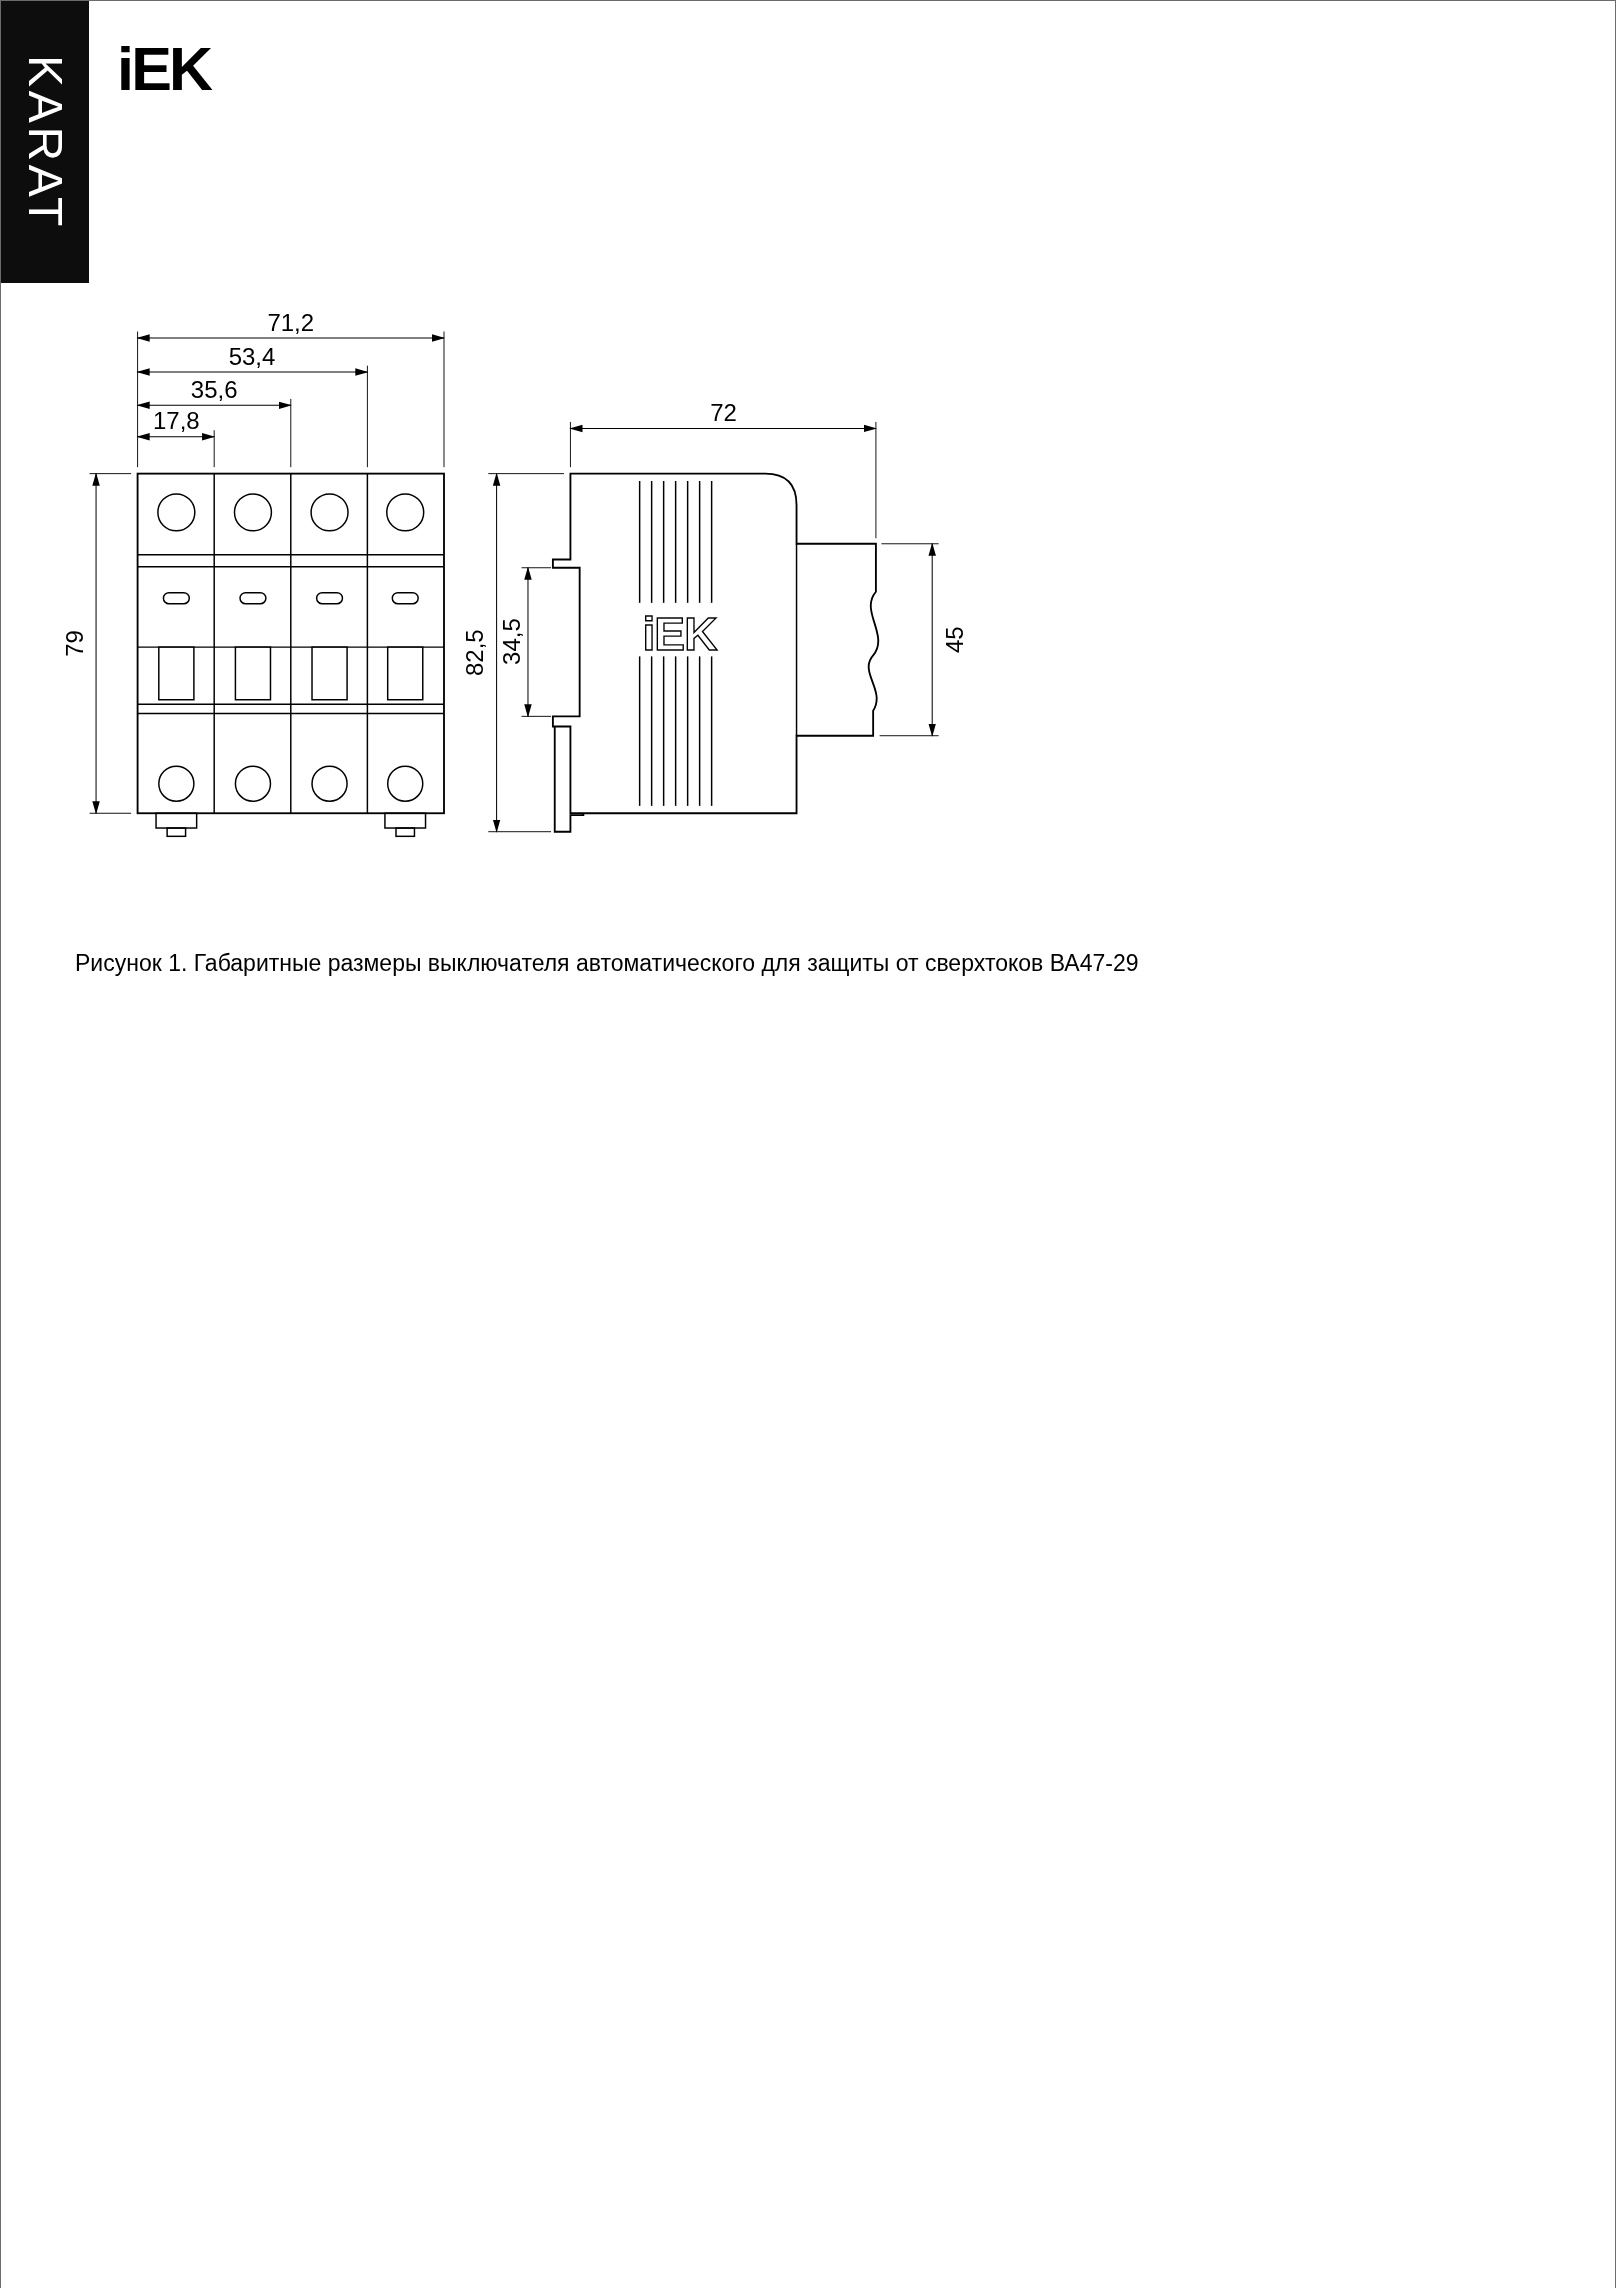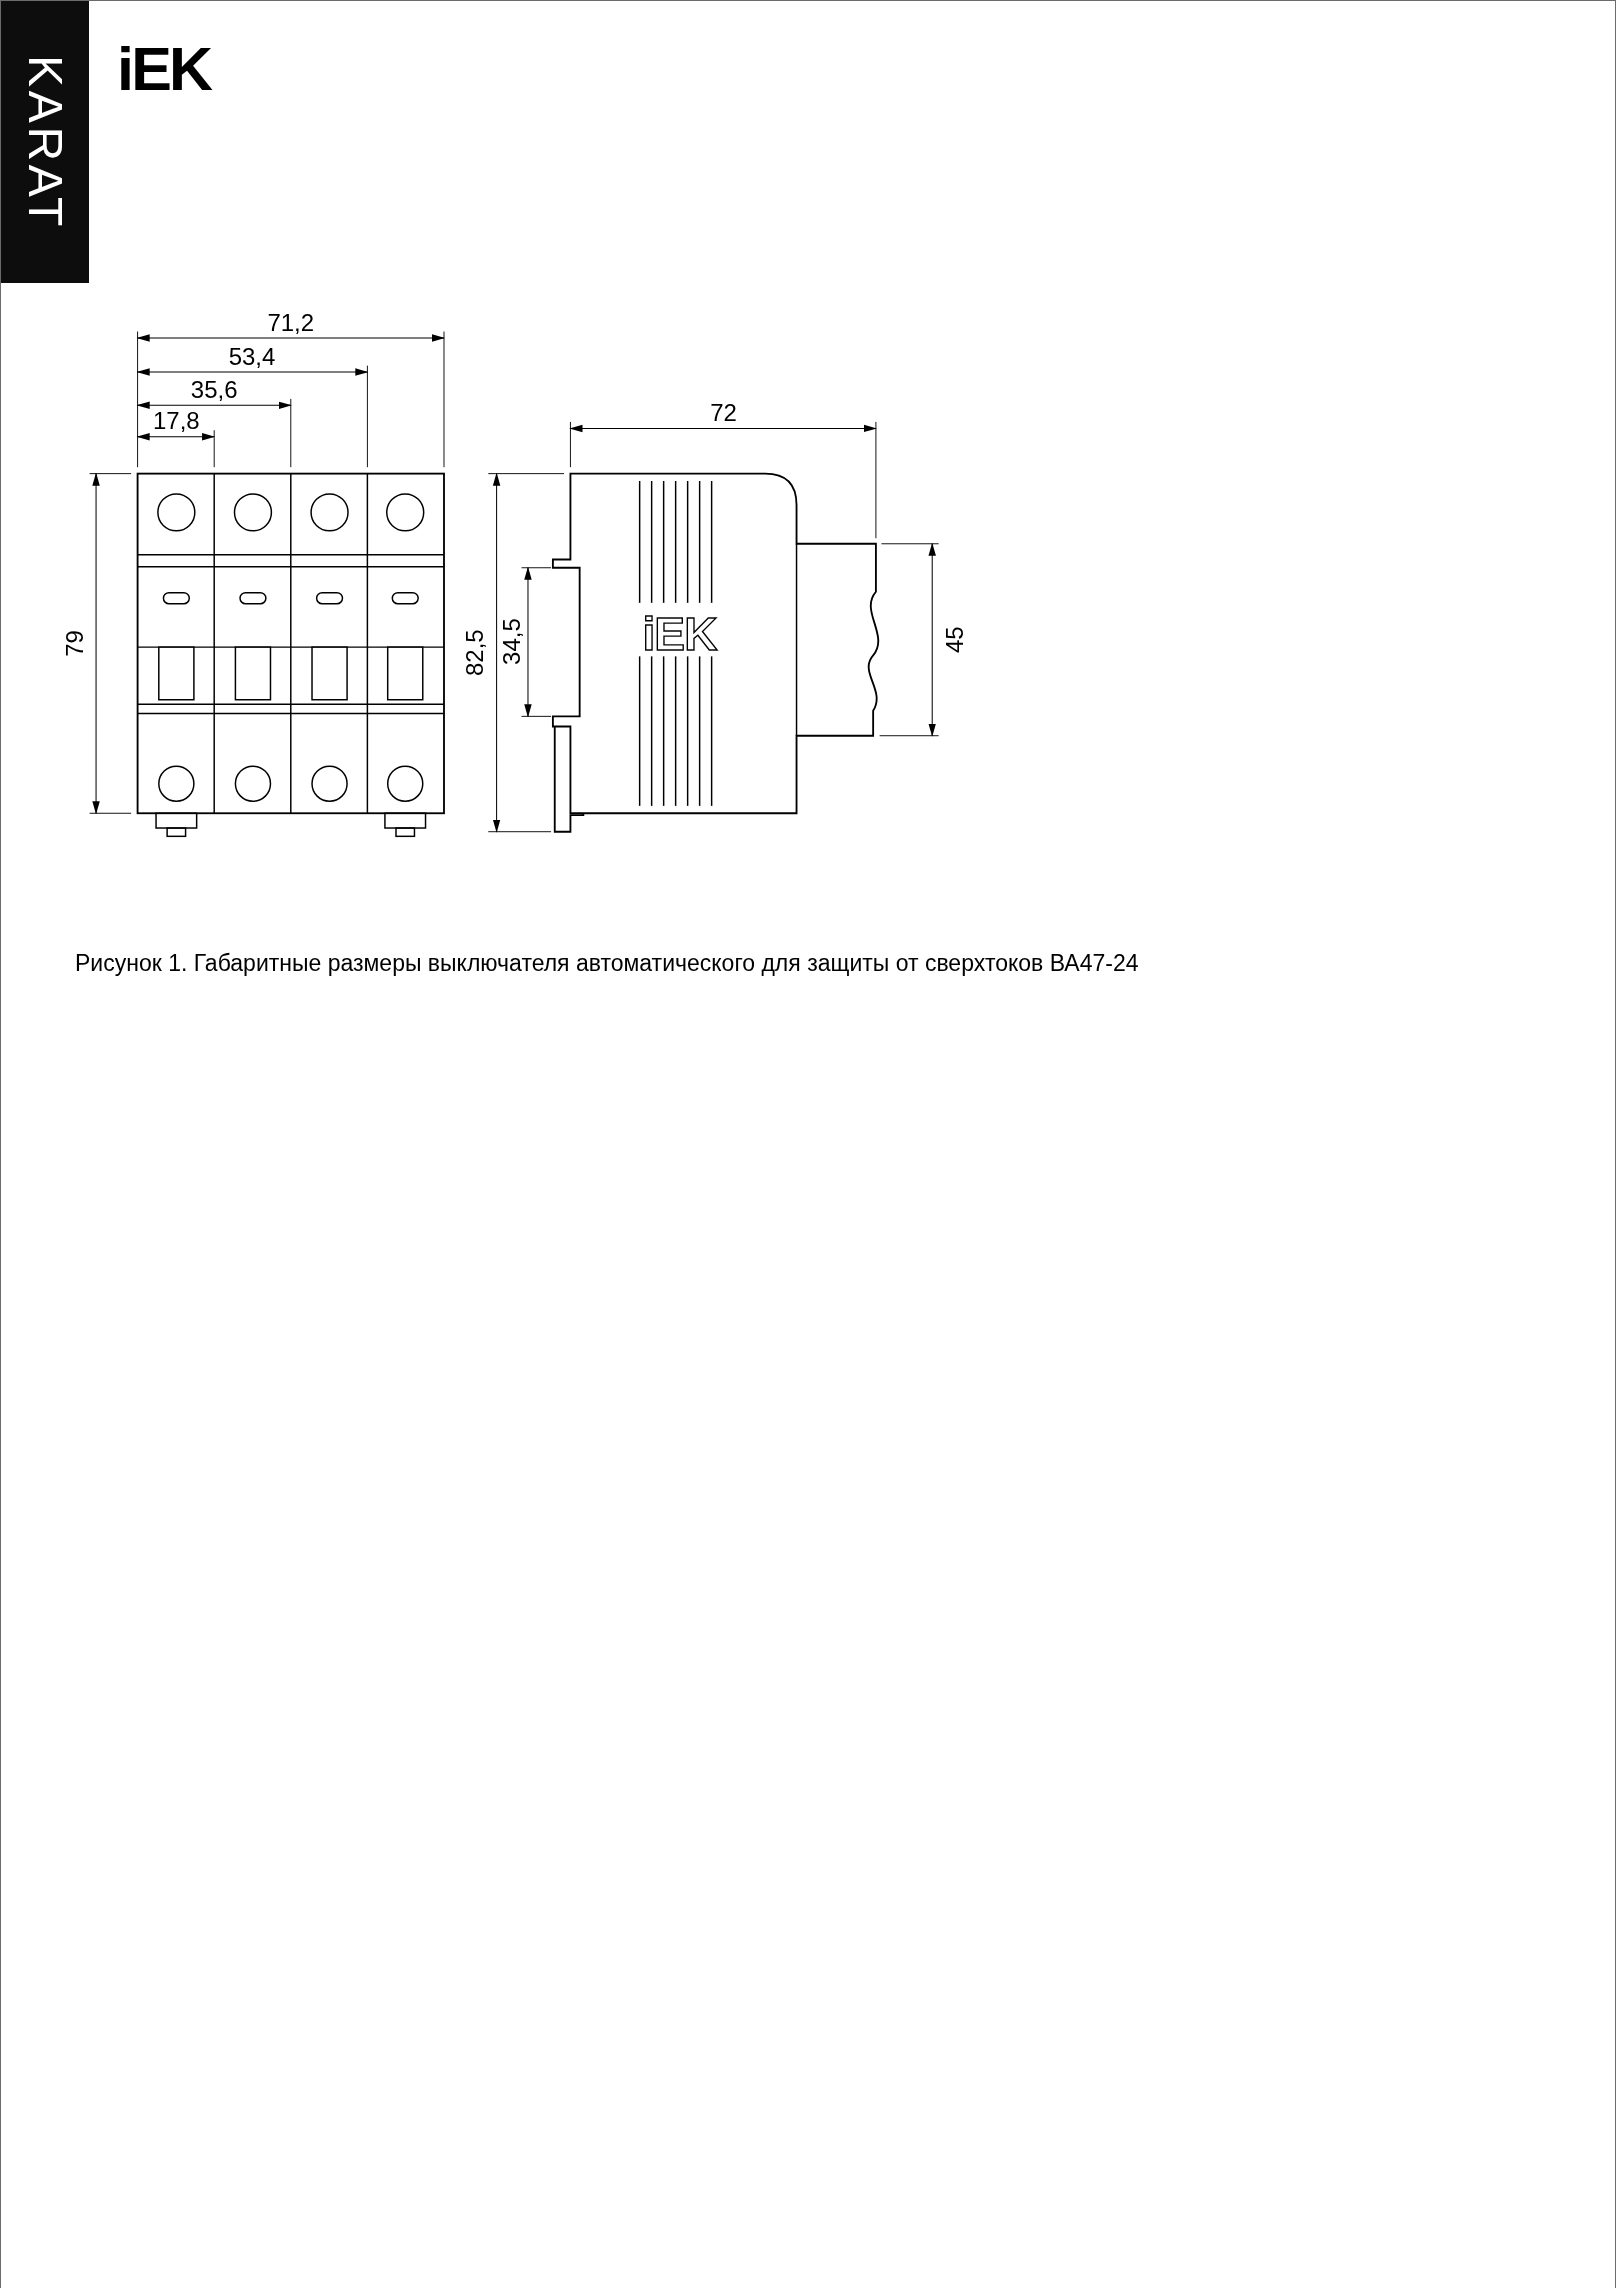--- a/index.html
+++ b/index.html
@@ -166,16 +166,16 @@
       <line class="dim arr2" x1="571" y1="614" x2="571" y2="775"></line>
       <line class="dim arr2" x1="1009" y1="588" x2="1009" y2="796"></line>
 
       <text class="dt" x="783" y="455">72</text>
       <text class="dt" x="522" y="706" transform="rotate(-90 522 706)">82,5</text>
       <text class="dt" x="562" y="694" transform="rotate(-90 562 694)">34,5</text>
       <text class="dt" x="1042" y="692" transform="rotate(-90 1042 692)">45</text>
     </g>
   </svg>
 
-  <div class="caption">Рисунок 1. Габаритные размеры выключателя автоматического для защиты от сверхтоков ВА47-24</div>
+  <div class="caption">Рисунок 1. Габаритные размеры выключателя автоматического для защиты от сверхтоков ВА47-29</div>
 
 </div>
 
 
 </body></html>

